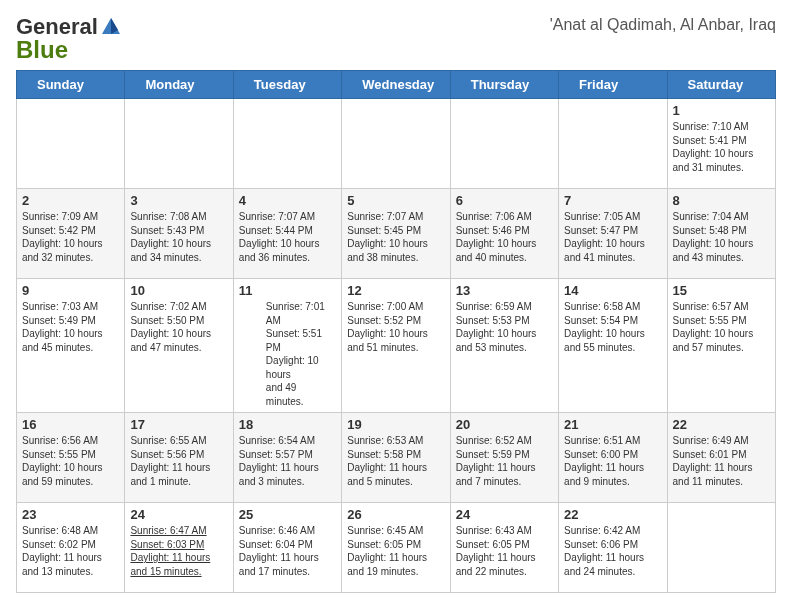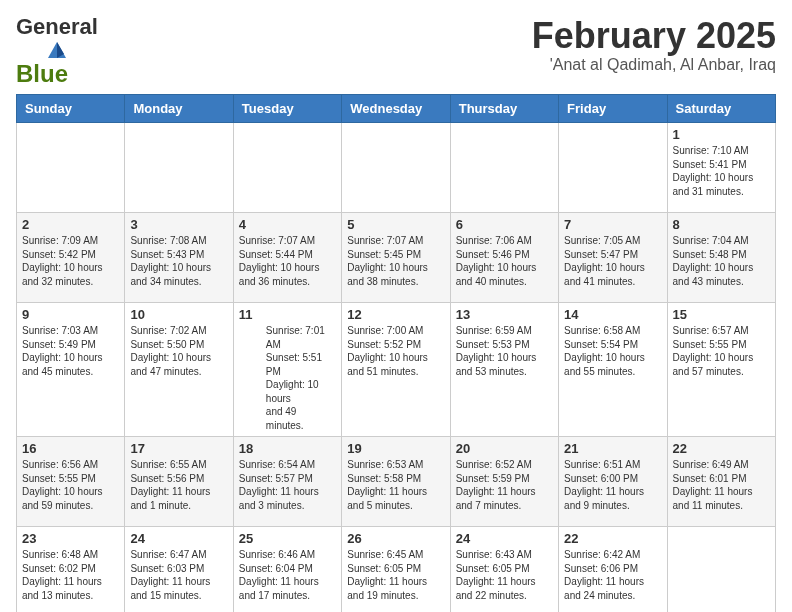--- a/index.html
+++ b/index.html
@@ -51,21 +51,21 @@
       border-collapse: collapse;
       table-layout: fixed;
     }
     thead tr {
       background-color: #3a7abf;
     }
     thead th {
       color: #fff;
       font-size: 13px;
       font-weight: bold;
-      padding: 6px 8px;
+      padding: 6px 20px;
       text-align: left;
       border: 1px solid #2e68a0;
     }
     tbody td {
       border: 1px solid #ccc;
       vertical-align: top;
       padding: 4px 5px;
       font-size: 10.5px;
       color: #333;
       height: 90px;
@@ -87,31 +87,30 @@
     }
     .empty-cell {
       background: #fff !important;
     }
   </style>
 </head>
 <body>
 
 <div class="header">
   <div class="logo">
-    <div style="display:flex;align-items:center;gap:2px;flex-direction:column;">
+    <div style="display:flex;align-items:center;gap:2px;">
       <span class="logo-general">General</span>
       <svg width="22" height="22" viewBox="0 0 22 22">
         <path d="M11 2 L20 18 L2 18 Z" fill="#3a7abf"></path>
         <path d="M11 2 L18 14 L11 18 Z" fill="#1a4a8a"></path>
       </svg>
     </div>
     <span class="logo-blue">Blue</span>
   </div>
   <div class="title-section">
-    <div class="month-title">February 2025</div>
     <div class="location-title">'Anat al Qadimah, Al Anbar, Iraq</div>
   </div>
 </div>
 
 <table>
   <thead>
     <tr id="weekday-header">
     <th>Sunday</th>
         <th>Monday</th>
         <th>Tuesday</th>
@@ -293,21 +292,21 @@
       <tr>
         <td>
           <span class="day-num">23</span>
           <div class="day-info" style="white-space: pre-line;">Sunrise: 6:48 AM
 Sunset: 6:02 PM
 Daylight: 11 hours
 and 13 minutes.</div>
         </td>
         <td>
           <span class="day-num">24</span>
-          <div class="day-info" style="white-space: pre-line;">Sunrise: 6:47 AM
+          <div class="day-info" style="white-space: pre-line; text-decoration: underline;">Sunrise: 6:47 AM
 Sunset: 6:03 PM
 Daylight: 11 hours
 and 15 minutes.</div>
         </td>
         <td>
           <span class="day-num">25</span>
           <div class="day-info" style="white-space: pre-line;">Sunrise: 6:46 AM
 Sunset: 6:04 PM
 Daylight: 11 hours
 and 17 minutes.</div>

